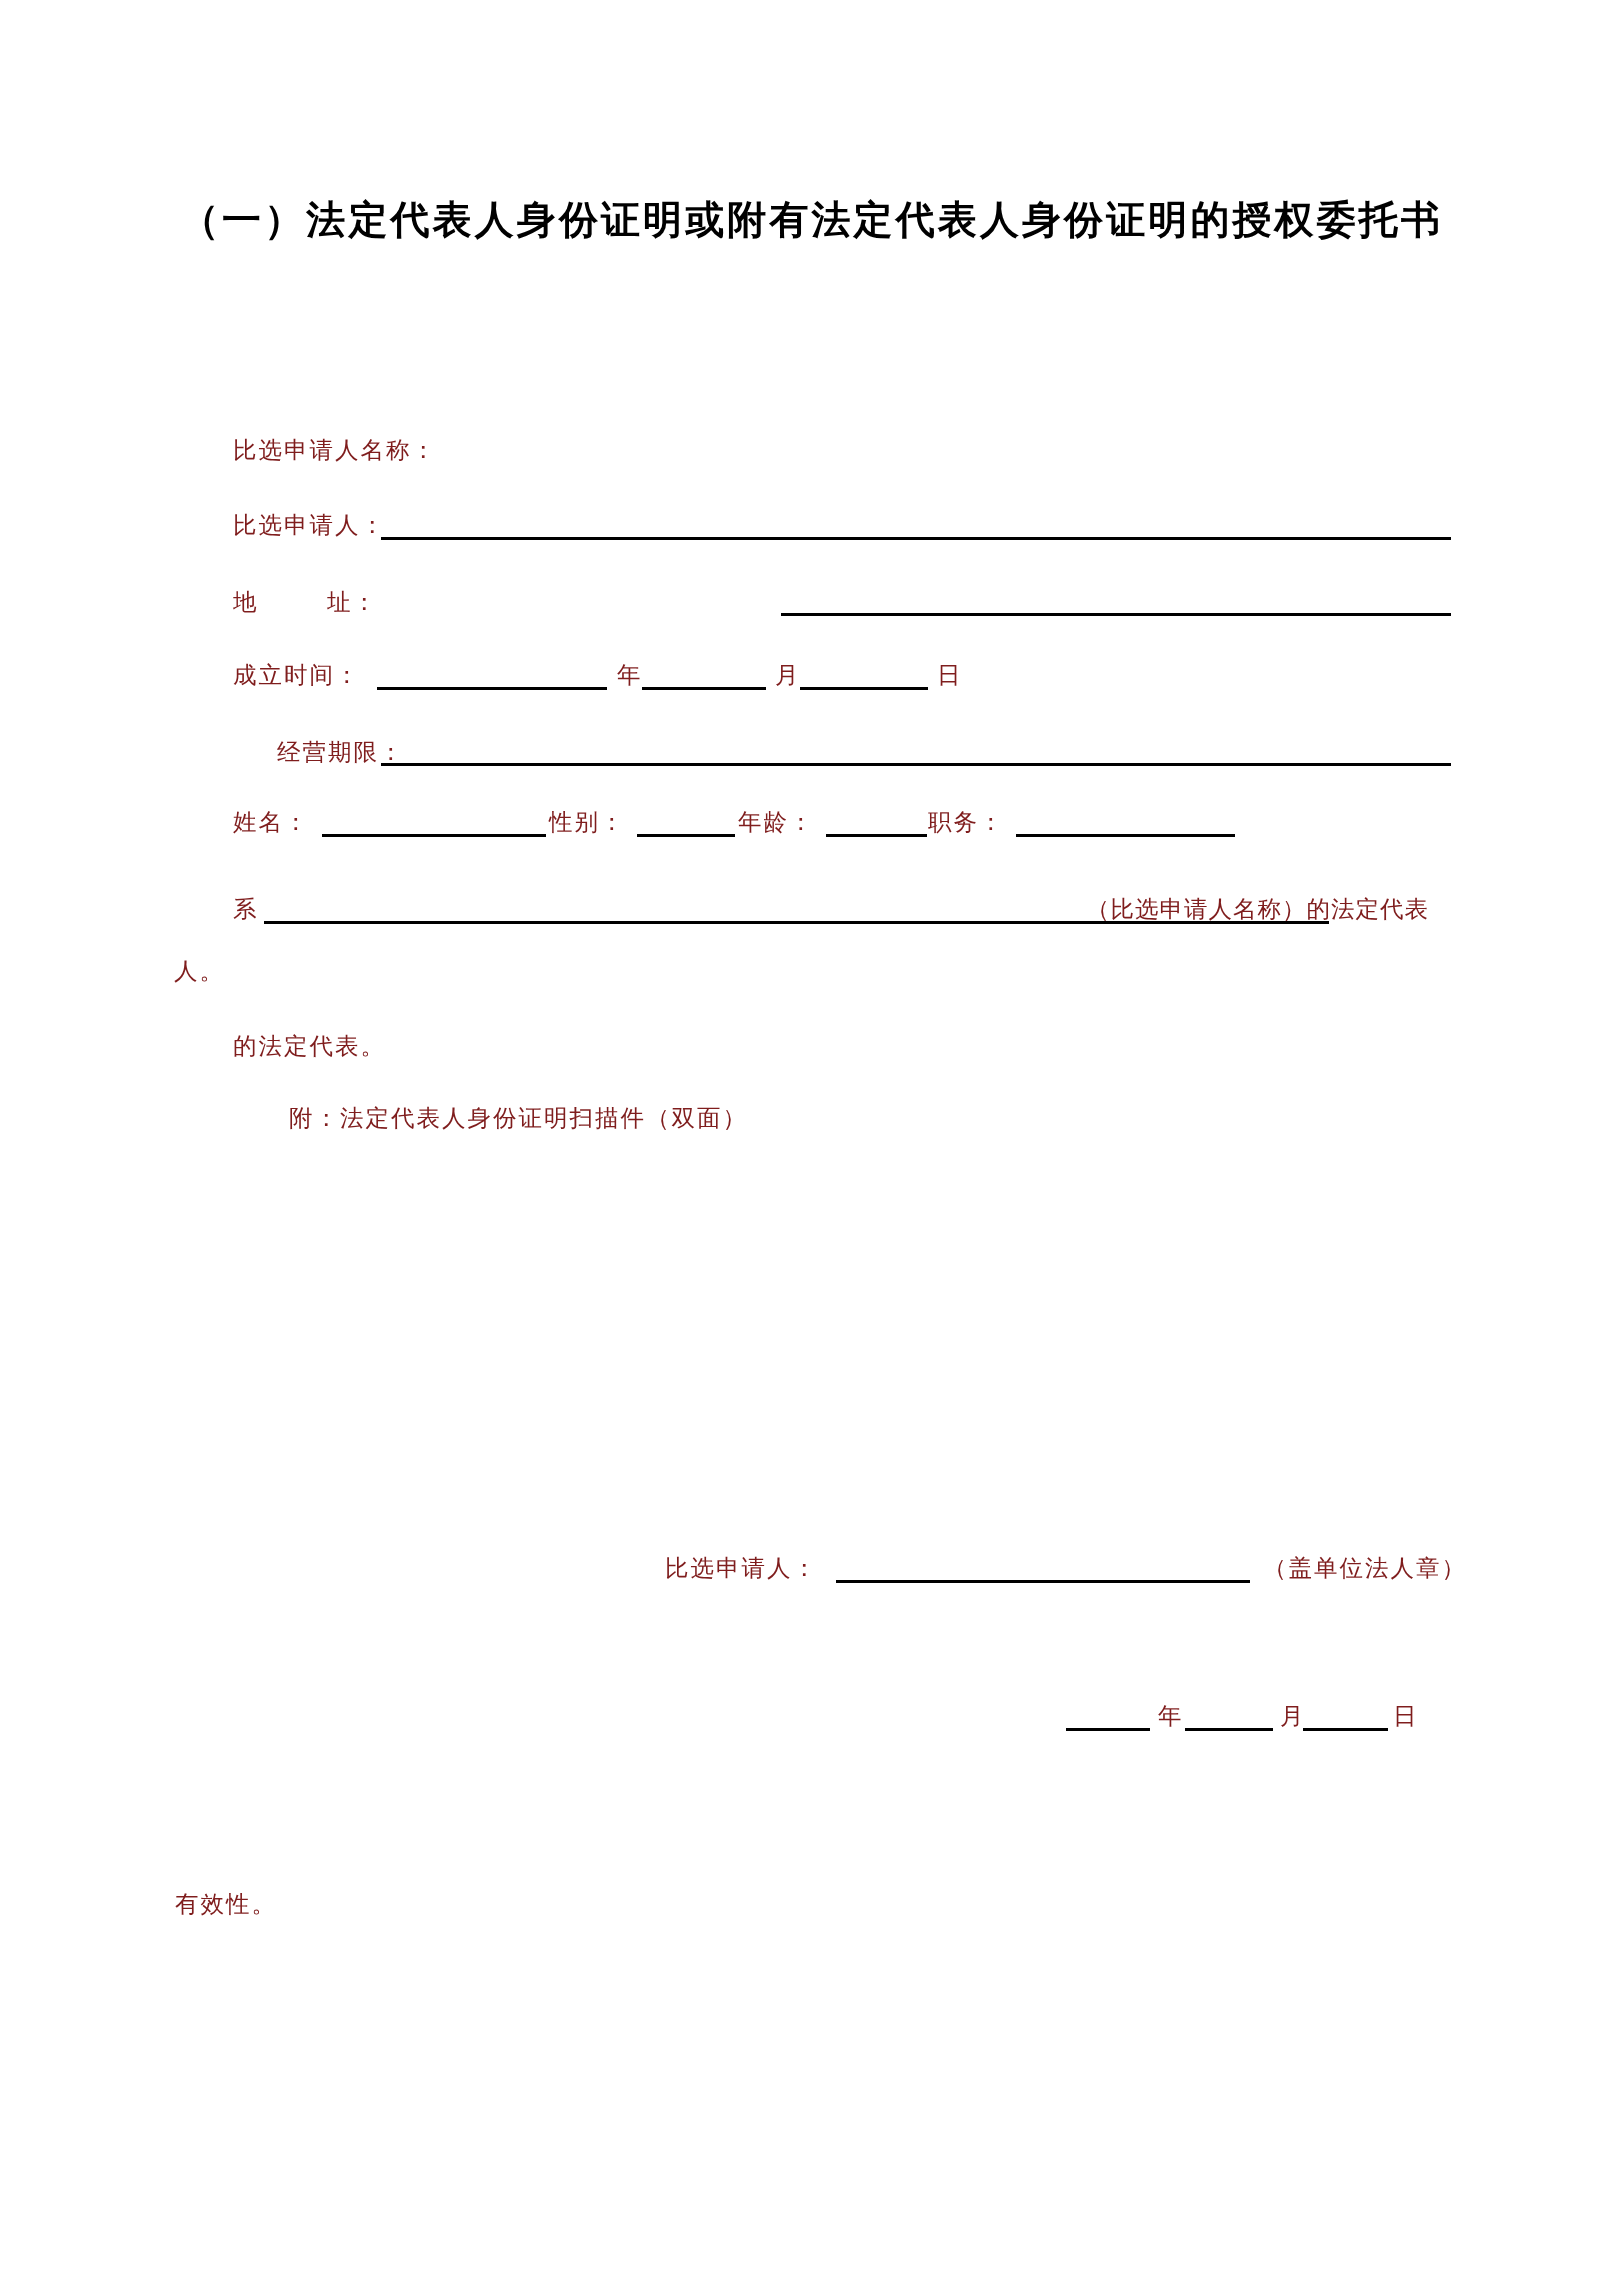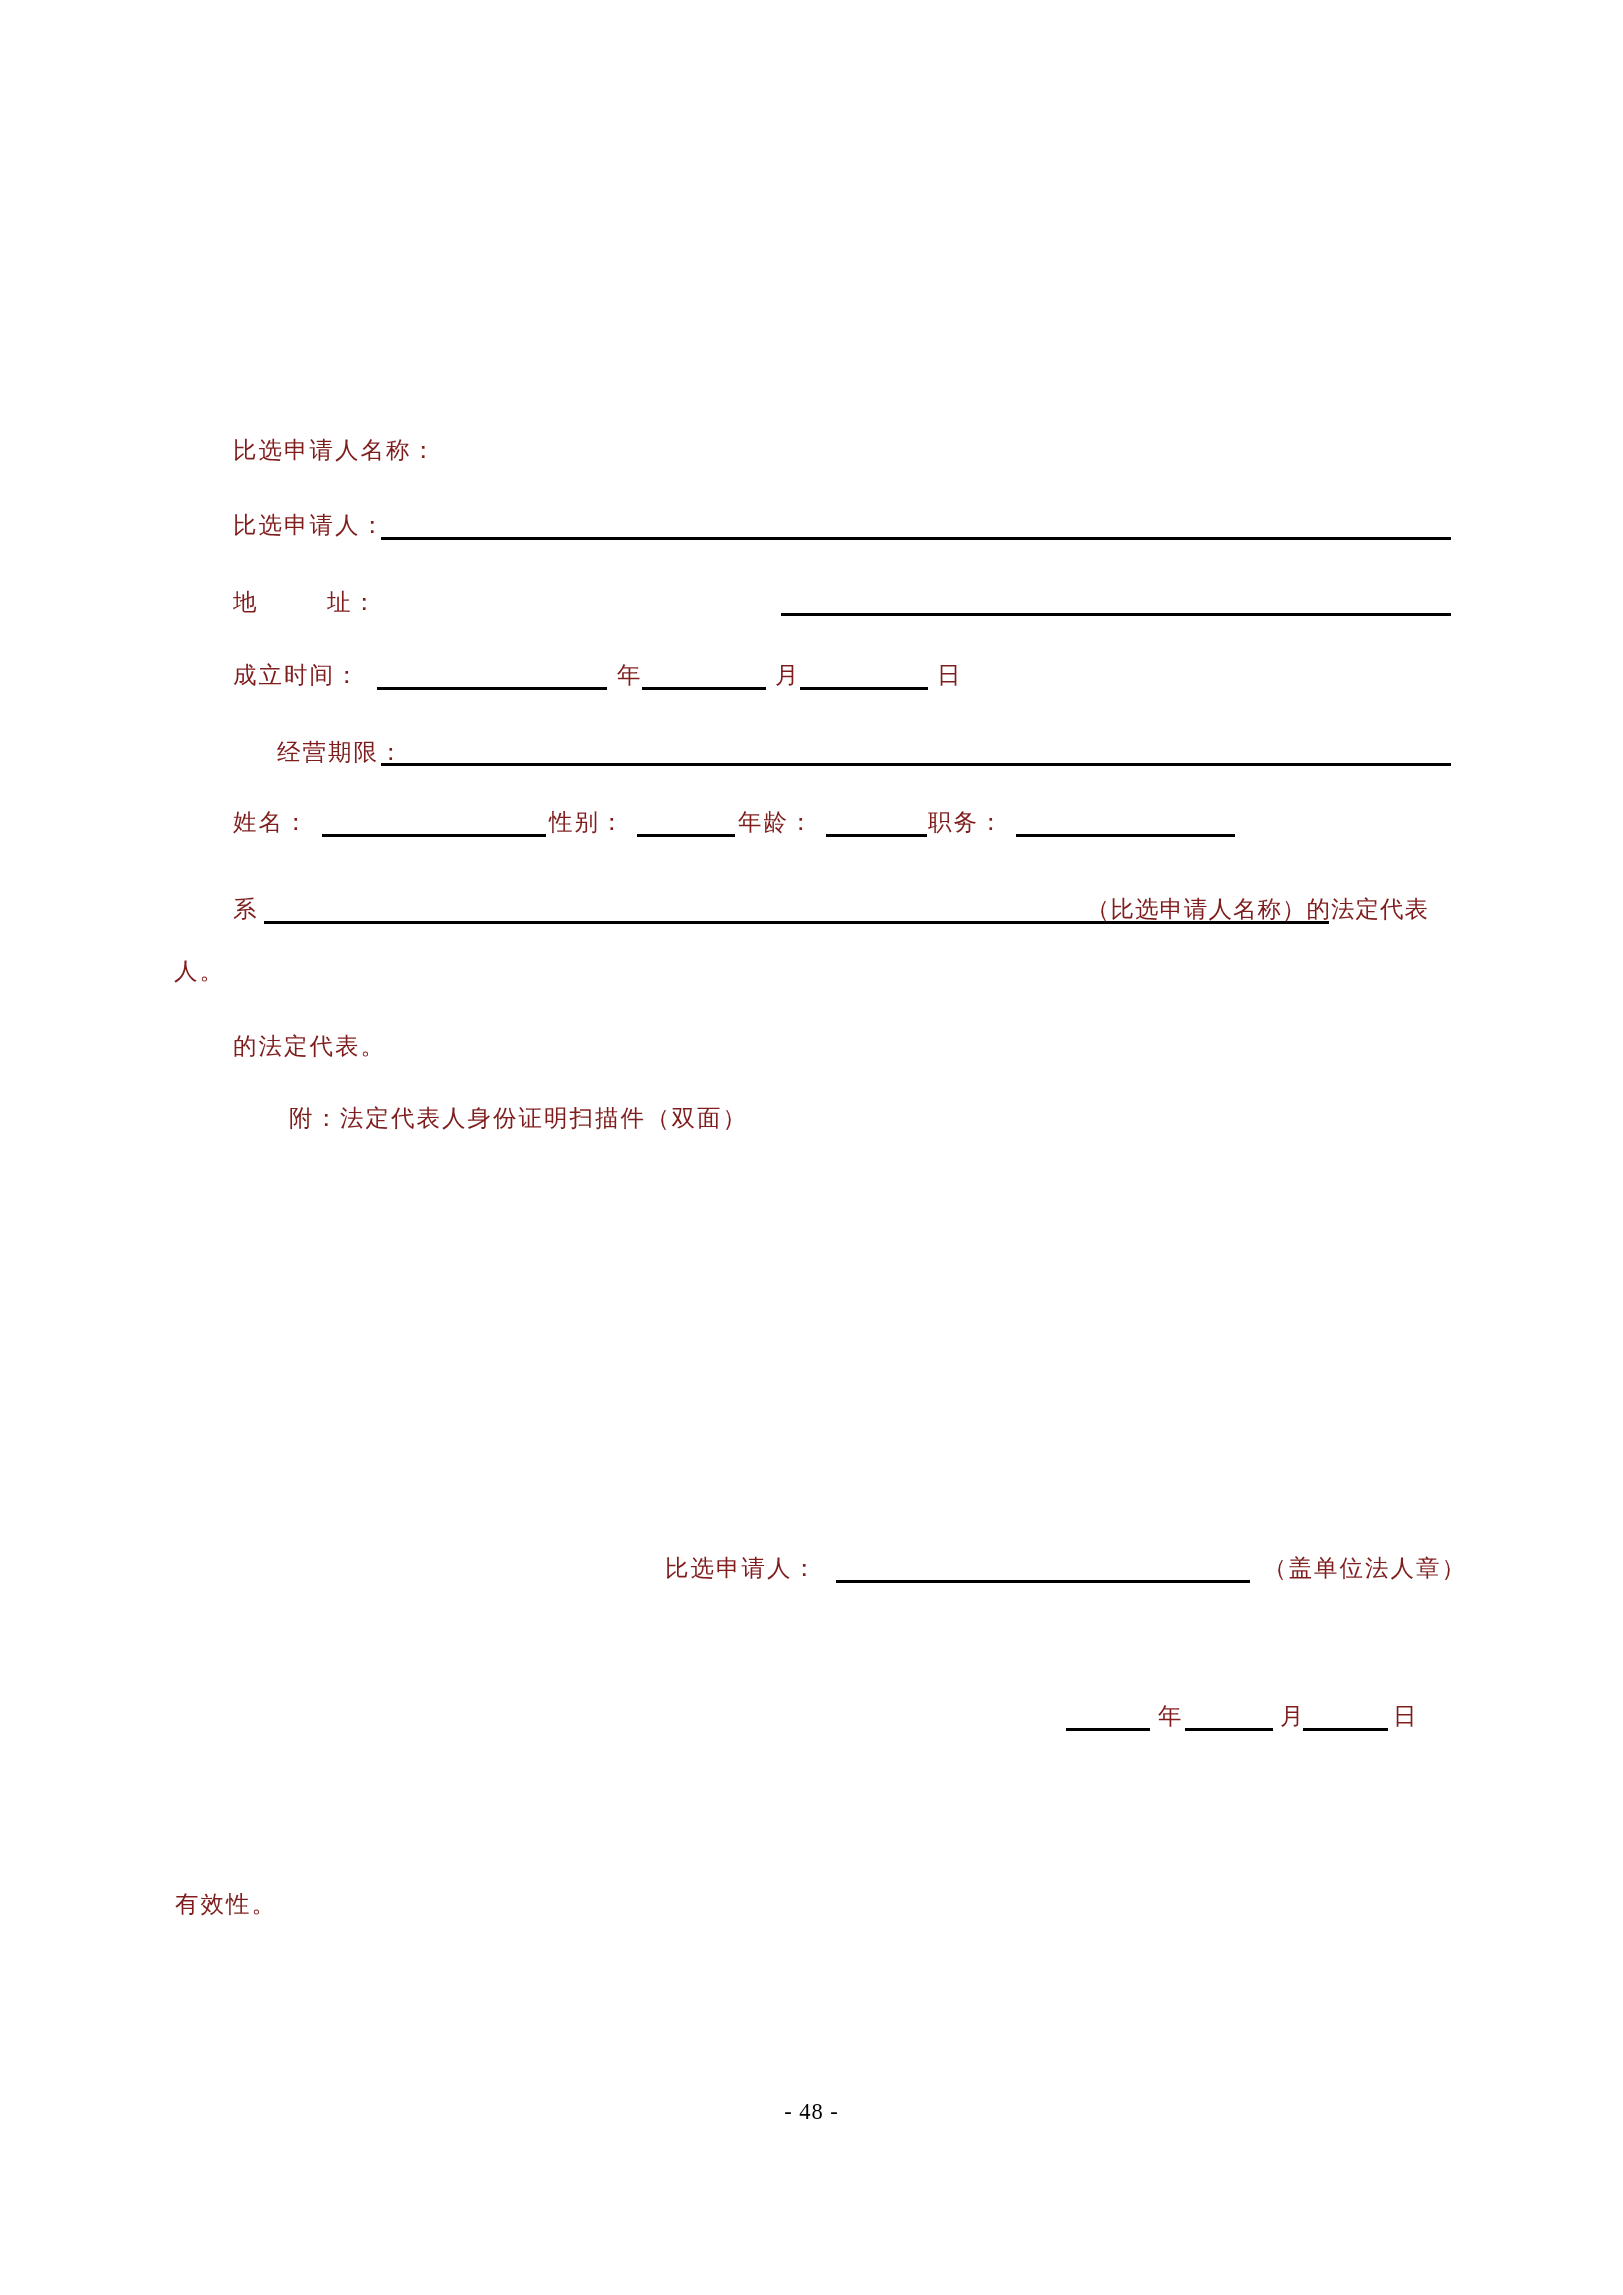--- a/index.html
+++ b/index.html
@@ -57,20 +57,21 @@
     line-height: 26.6px;
     letter-spacing: 1px;
     color: #000;
   }
 </style>
 </head>
 <body>
 
 <div class="page">
 
+  <div class="title" style="top:196px;">（一）法定代表人身份证明或附有法定代表人身份证明的授权委托书</div>
 
   <div class="t" style="left:233px; top:436px;">比选申请人名称：</div>
 
   <div class="t" style="left:233px; top:511px;">比选申请人：</div>
   <div class="ul" style="left:381px; top:537px; width:1070px;"></div>
 
   <div class="t" style="left:233px; top:588px;">地</div>
   <div class="t" style="left:327px; top:588px;">址：</div>
   <div class="ul" style="left:781px; top:613px; width:670px;"></div>
 
@@ -110,16 +111,15 @@
 
   <div class="ul" style="left:1066px; top:1728px; width:84px;"></div>
   <div class="t" style="left:1158px; top:1702px;">年</div>
   <div class="ul" style="left:1185px; top:1728px; width:88px;"></div>
   <div class="t" style="left:1280px; top:1702px;">月</div>
   <div class="ul" style="left:1303px; top:1728px; width:85px;"></div>
   <div class="t" style="left:1393px; top:1702px;">日</div>
 
   <div class="t" style="left:175px; top:1890px;">有效性。</div>
 
-  <div class="pagenum">- 48 -</div>
 
 </div>
 
 
 </body></html>

